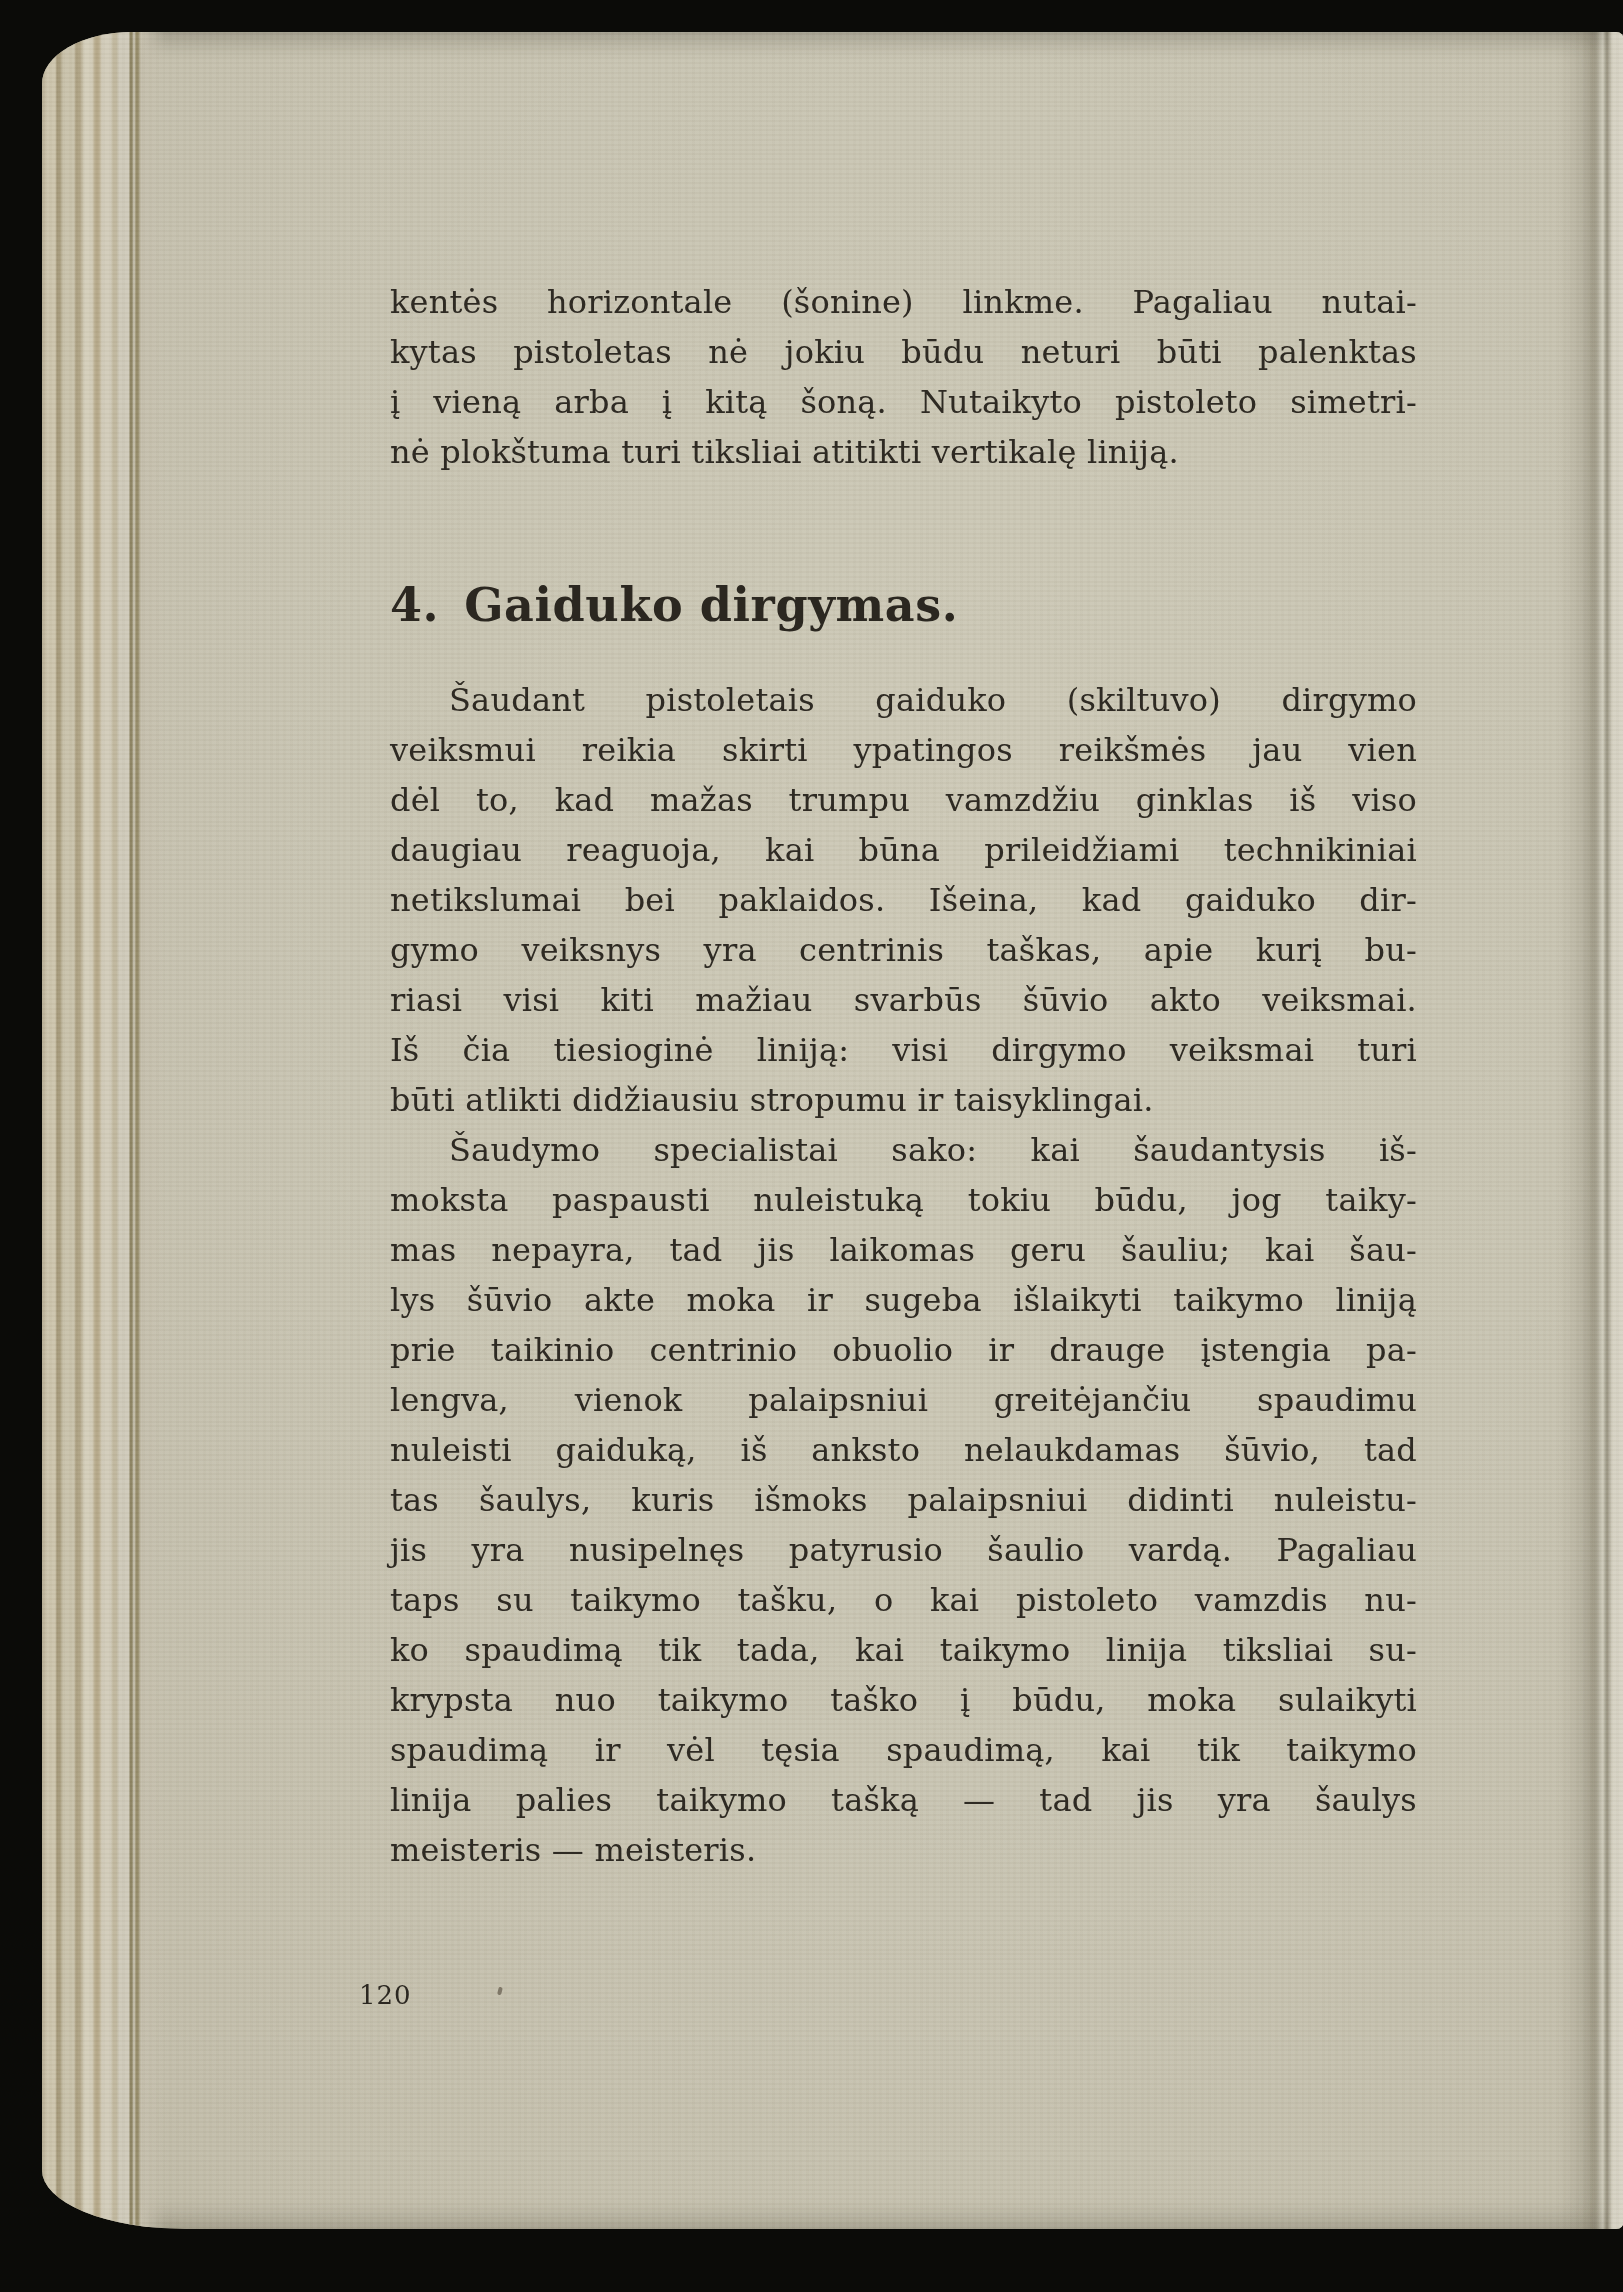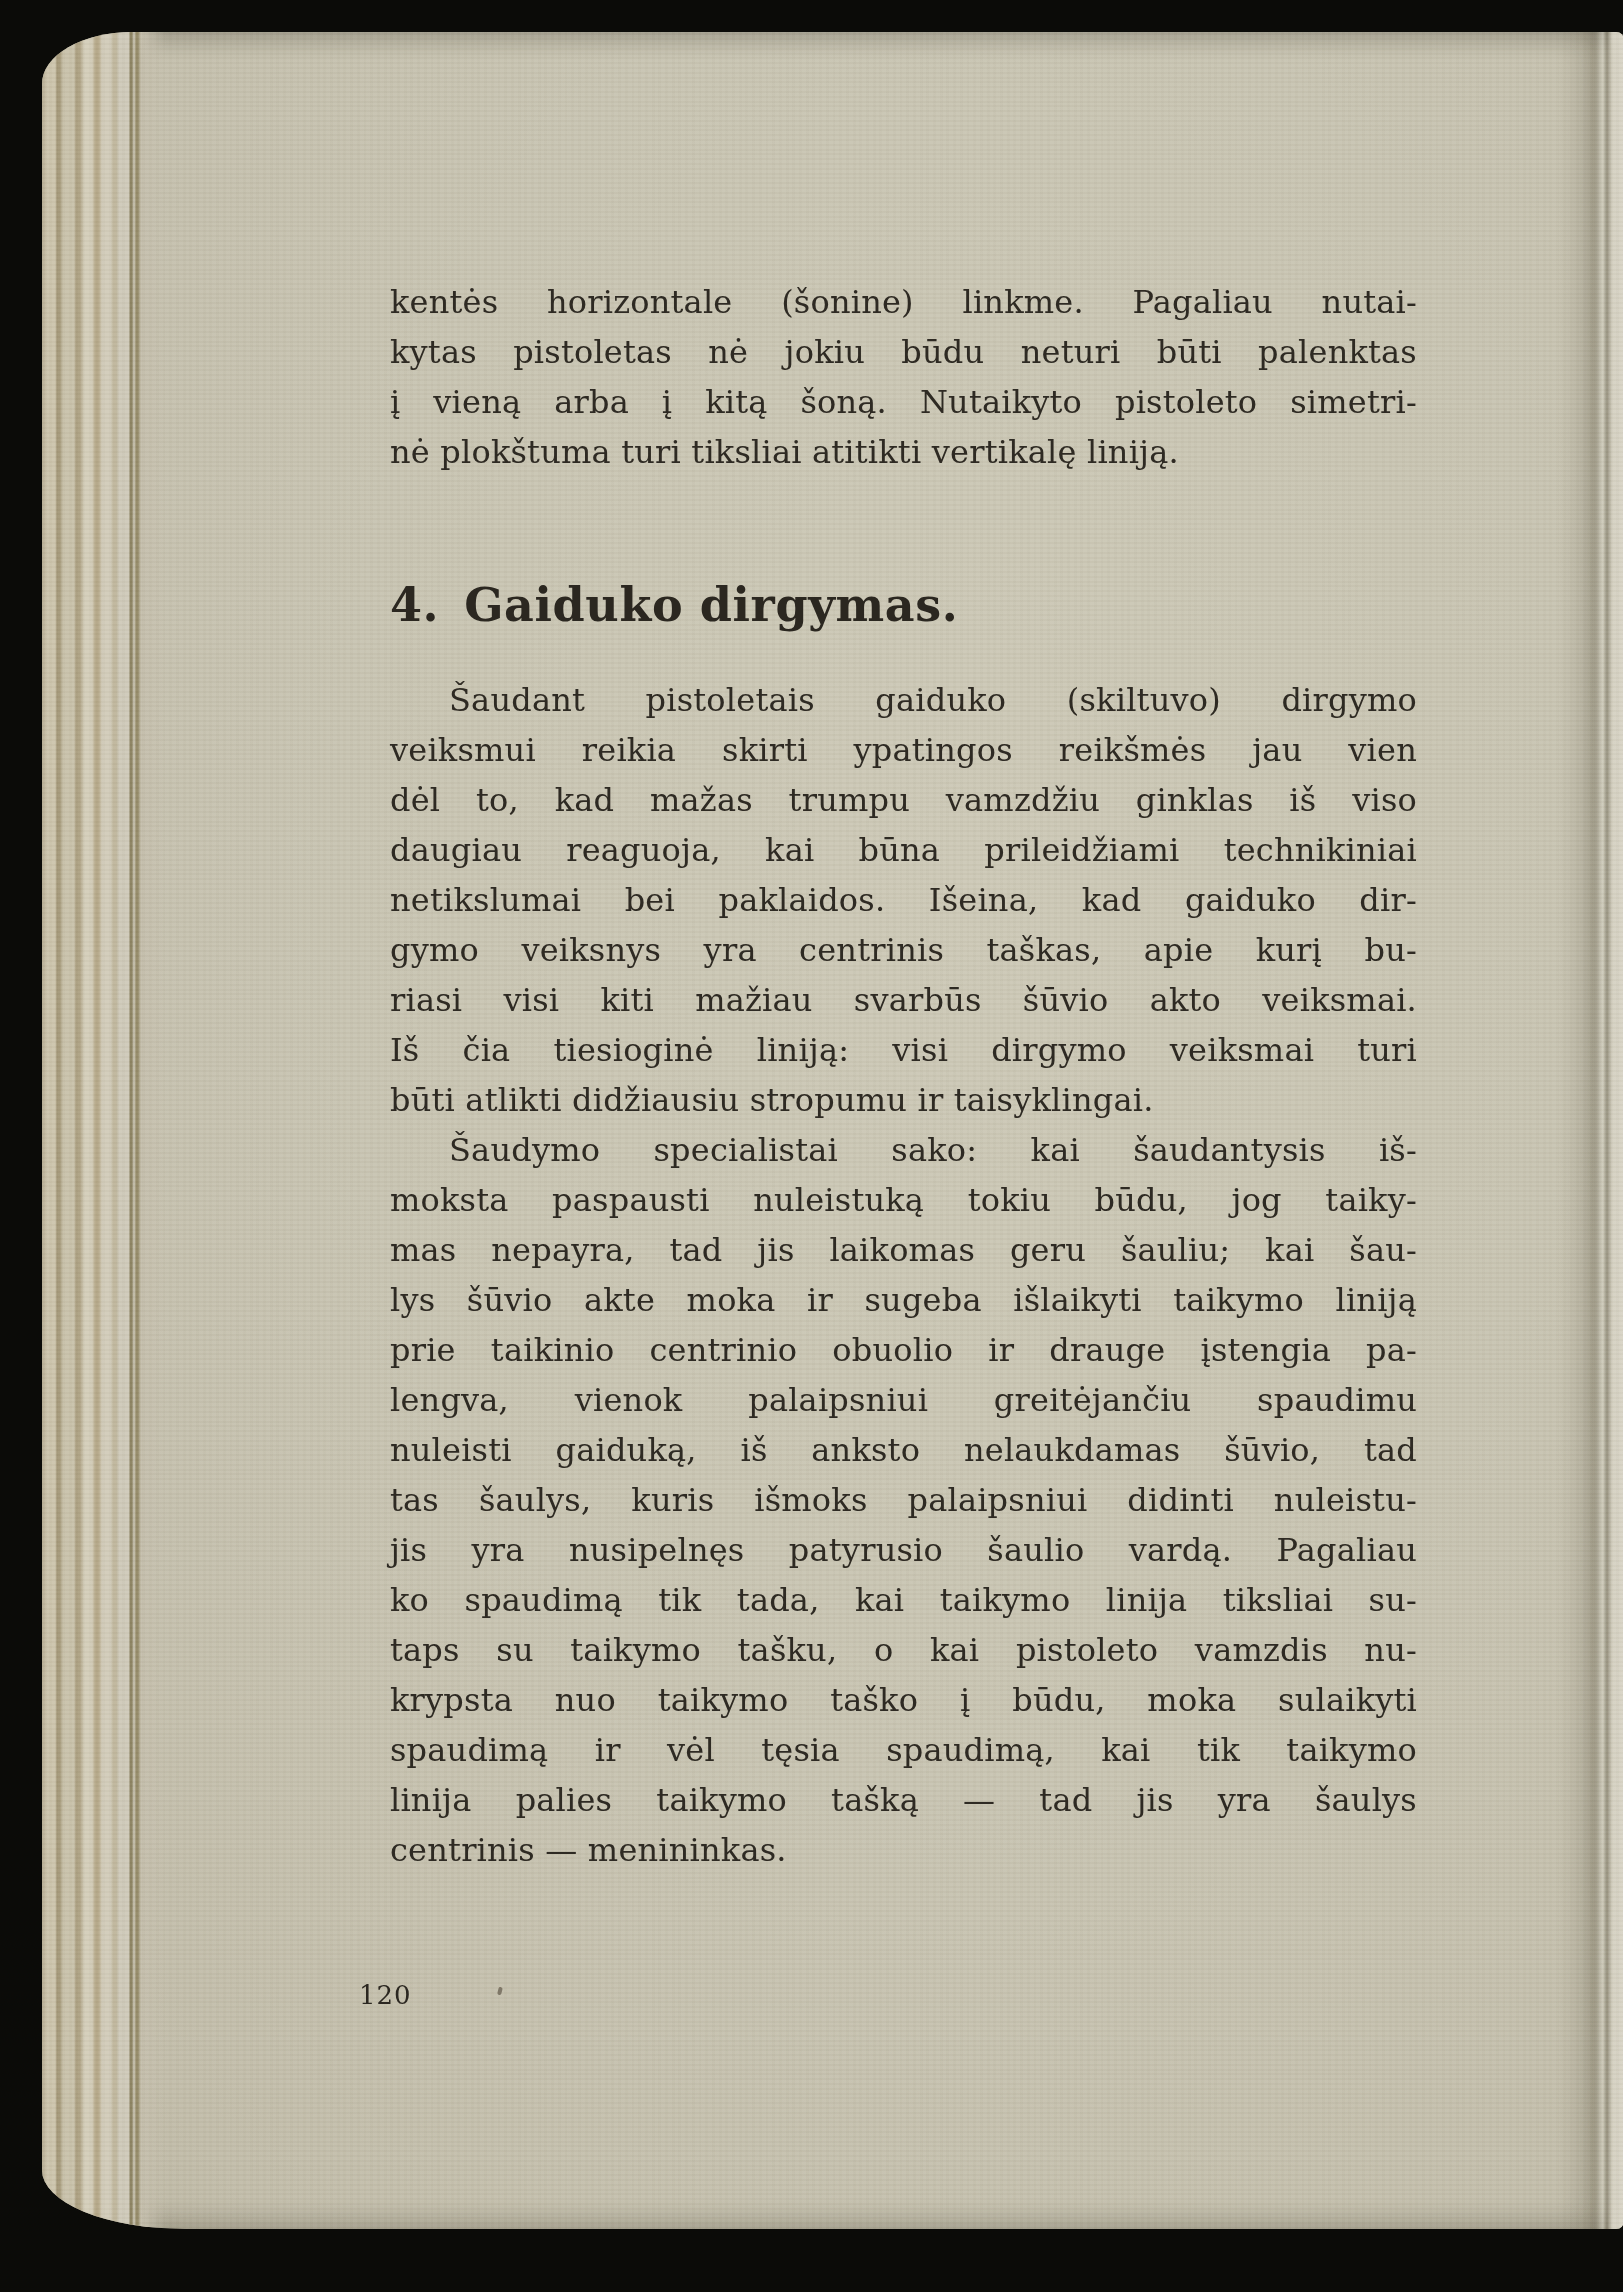--- a/index.html
+++ b/index.html
@@ -128,25 +128,25 @@
       <div class="paragraph">
         <div class="line line-just line-indent">Šaudymo specialistai sako: kai šaudantysis iš-</div>
         <div class="line line-just">moksta paspausti nuleistuką tokiu būdu, jog taiky-</div>
         <div class="line line-just">mas nepayra, tad jis laikomas geru šauliu; kai šau-</div>
         <div class="line line-just">lys šūvio akte moka ir sugeba išlaikyti taikymo liniją</div>
         <div class="line line-just">prie taikinio centrinio obuolio ir drauge įstengia pa-</div>
         <div class="line line-just">lengva, vienok palaipsniui greitėjančiu spaudimu</div>
         <div class="line line-just">nuleisti gaiduką, iš anksto nelaukdamas šūvio, tad</div>
         <div class="line line-just">tas šaulys, kuris išmoks palaipsniui didinti nuleistu-</div>
         <div class="line line-just">jis yra nusipelnęs patyrusio šaulio vardą. Pagaliau</div>
+        <div class="line line-just">taps su taikymo tašku, o kai pistoleto vamzdis nu-</div>
         <div class="line line-just">ko spaudimą tik tada, kai taikymo linija tiksliai su-</div>
-        <div class="line line-just">taps su taikymo tašku, o kai pistoleto vamzdis nu-</div>
         <div class="line line-just">krypsta nuo taikymo taško į būdu, moka sulaikyti</div>
         <div class="line line-just">spaudimą ir vėl tęsia spaudimą, kai tik taikymo</div>
         <div class="line line-just">linija palies taikymo tašką — tad jis yra šaulys</div>
-        <div class="line line-last">centrinis — menininkas.</div>
+        <div class="line line-last">meisteris — meisteris.</div>
       </div>
     </div>
 
   <div class="page-number">120</div>
   <div class="ink-speck"></div>
 </div>
 
 
 </body></html>

